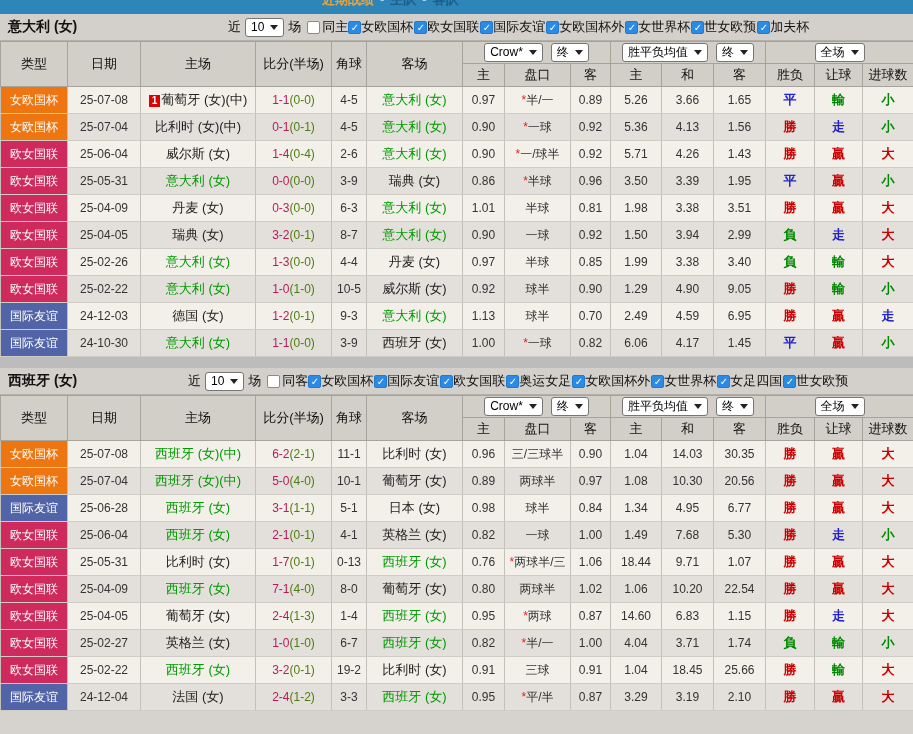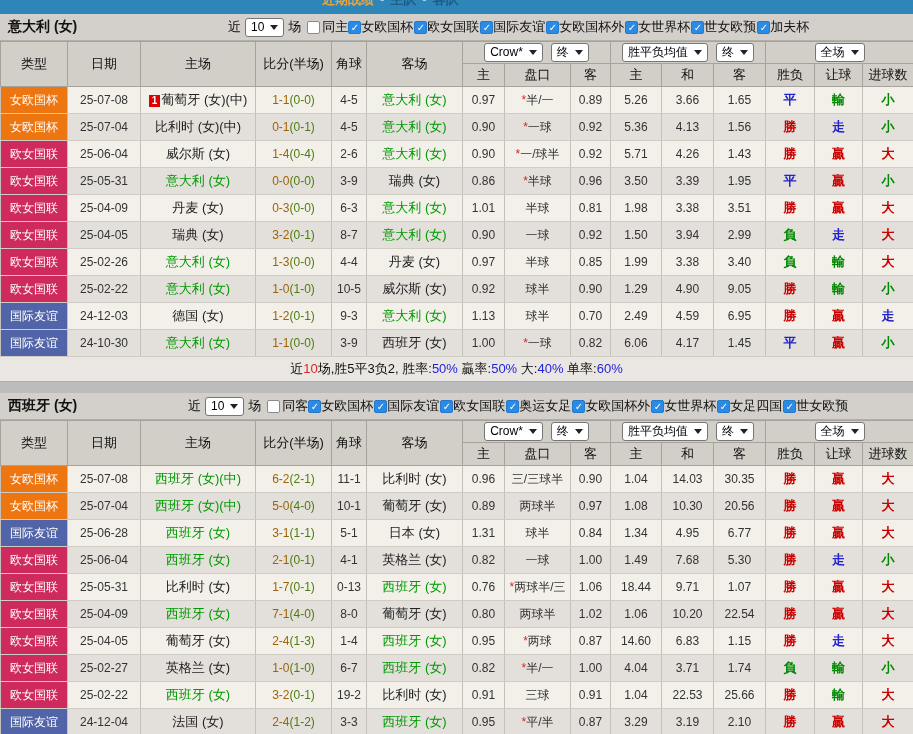--- a/index.html
+++ b/index.html
@@ -30,21 +30,21 @@
   tr.h2 th { height:23px; }
   .ddcell { text-align:center; }
 
   tbody td { border-right:1px solid #c3bfb9; border-bottom:1px solid #cfccc6; border-left:1px solid #c3bfb9; text-align:center; height:27px; font-size:12px; color:#333; overflow:hidden; white-space:nowrap; }
   tr.odd  { background:#f3f0ea; }
   tr.even { background:#e3dfda; }
   td.type { color:#fff; font-size:12px; }
   td.home, td.away { font-size:13px; color:#222; }
   .green { color:#009900; }
   .badge { display:inline-block; background:#e00000; color:#fff; font-size:10px; font-weight:bold; line-height:12px; padding:0 3px; margin-right:1px; }
-  .ft { color:#a16207;margin-top:36px; }
+  .ft { color:#be185d;margin-top:36px; }
   .ht { color:#4d7c0f; }
   td.res { font-weight:bold; font-size:13px; }
   .star { color:#e02222; }
 
   .summary { height:25px; line-height:24px; background:#eae7e2; text-align:center; font-size:13px; color:#111; border-bottom:1px solid #b2aea8; }
   .summary .r { color:#e02222; }
   .summary .b { color:#2222dd; }
   .divider { height:11px; background:#bcbcbc; }
 </style>
 </head>
@@ -298,21 +298,20 @@
           <td>0.82</td>
           <td>6.06</td>
           <td>4.17</td>
           <td>1.45</td>
           <td class="res" style="color: rgb(34, 34, 204);">平</td>
           <td class="res" style="color: rgb(204, 0, 0);">贏</td>
           <td class="res" style="color: rgb(0, 136, 0);">小</td>
         </tr>
       </tbody>
   </table>
-  <div class="summary"><span class="k">近</span><span class="r">10</span><span class="k">场,胜5平3负2, 胜率:</span><span class="b">50%</span><span class="k"> 贏率:</span><span class="b">50%</span><span class="k"> 大:</span><span class="b">40%</span><span class="k"> 单率:</span><span class="b">60%</span></div>
 </div>
 
 <div class="divider"></div>
 
 <div class="section sec1">
   <div class="section-bar">
     <span class="title">西班牙 (女)</span>
     <div class="filters">
       <span>近</span>
       <span class="select">
@@ -423,21 +422,21 @@
           <td class="res" style="color: rgb(204, 0, 0);">贏</td>
           <td class="res" style="color: rgb(204, 0, 0);">大</td>
         </tr>
         <tr class="odd">
           <td class="type" style="background: rgb(82, 100, 168);">国际友谊</td>
           <td class="date">25-06-28</td>
           <td class="home"><span class="green">西班牙 (女)</span></td>
           <td class="score"><span class="ft">3-1</span><span class="ht">(1-1)</span></td>
           <td class="corner">5-1</td>
           <td class="away"><span>日本 (女)</span></td>
-          <td>1.31</td>
+          <td>0.98</td>
           <td>球半</td>
           <td>0.84</td>
           <td>1.34</td>
           <td>4.95</td>
           <td>6.77</td>
           <td class="res" style="color: rgb(204, 0, 0);">勝</td>
           <td class="res" style="color: rgb(204, 0, 0);">贏</td>
           <td class="res" style="color: rgb(204, 0, 0);">大</td>
         </tr>
         <tr class="even">
@@ -529,21 +528,21 @@
           <td class="type" style="background: rgb(207, 42, 93);">欧女国联</td>
           <td class="date">25-02-22</td>
           <td class="home"><span class="green">西班牙 (女)</span></td>
           <td class="score"><span class="ft">3-2</span><span class="ht">(0-1)</span></td>
           <td class="corner">19-2</td>
           <td class="away"><span>比利时 (女)</span></td>
           <td>0.91</td>
           <td>三球</td>
           <td>0.91</td>
           <td>1.04</td>
-          <td>22.53</td>
+          <td>18.45</td>
           <td>25.66</td>
           <td class="res" style="color: rgb(204, 0, 0);">勝</td>
           <td class="res" style="color: rgb(0, 136, 0);">輸</td>
           <td class="res" style="color: rgb(204, 0, 0);">大</td>
         </tr>
         <tr class="even">
           <td class="type" style="background: rgb(82, 100, 168);">国际友谊</td>
           <td class="date">24-12-04</td>
           <td class="home"><span>法国 (女)</span></td>
           <td class="score"><span class="ft">2-4</span><span class="ht">(1-2)</span></td>

